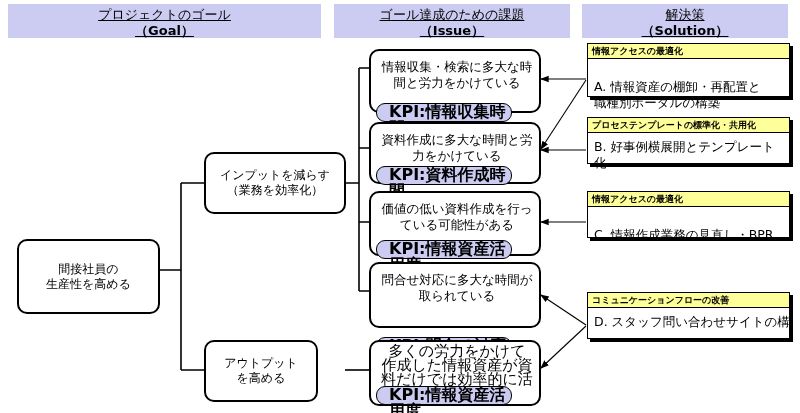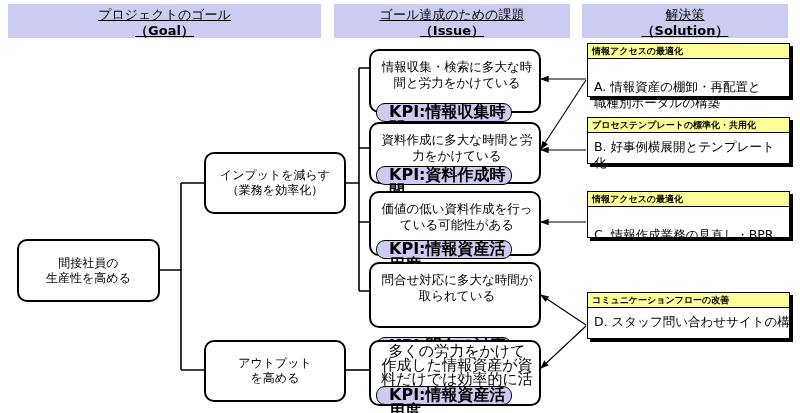--- a/index.html
+++ b/index.html
@@ -56,34 +56,34 @@
   <g stroke="#000" stroke-width="1.1" fill="none" marker-end="url(#ah)">
     <line x1="586" y1="79" x2="541" y2="79"></line>
     <line x1="586" y1="80" x2="541" y2="149"></line>
     <line x1="586" y1="150" x2="541" y2="150"></line>
     <line x1="586" y1="222" x2="541" y2="222"></line>
     <line x1="586" y1="325" x2="541" y2="295"></line>
     <line x1="586" y1="326" x2="541" y2="368"></line>
   </g>
 </svg>
 
-<div class="box center" style="left:17px;top:239px;width:143px;height:63px;">
+<div class="box center" style="left:17px;top:239px;width:143px;height:75px;">
   <div>
     <div>間接社員の</div>
     <div>生産性を高める</div>
   </div>
 </div>
 
 <div class="box center" style="left:204px;top:152px;width:142px;height:62px;">
   <div>
     <div>インプットを減らす</div>
     <div>（業務を効率化）</div>
   </div>
 </div>
-<div class="box center" style="left:204px;top:340px;width:142px;height:62px;">
+<div class="box center" style="left:204px;top:340px;width:114px;height:62px;">
   <div>
     <div>アウトプット</div>
     <div>を高める</div>
   </div>
 </div>
 
 <div class="box issue" style="left:369px;top:49px;width:172px;height:64px;">
   <div class="txt">情報収集・検索に多大な時間と労力をかけている</div>
 </div>
 <div class="kpi" style="left:376px;top:103px;width:136px;">KPI:情報収集時間</div>

